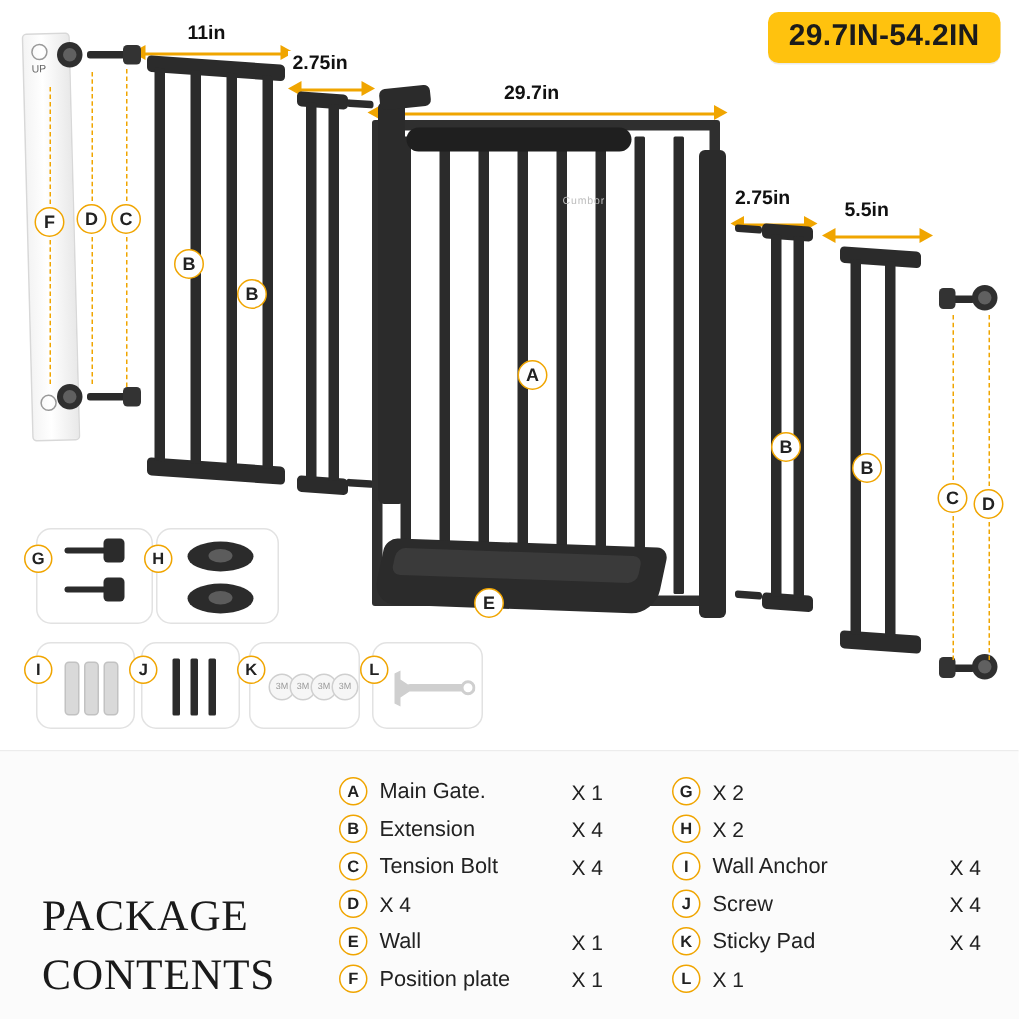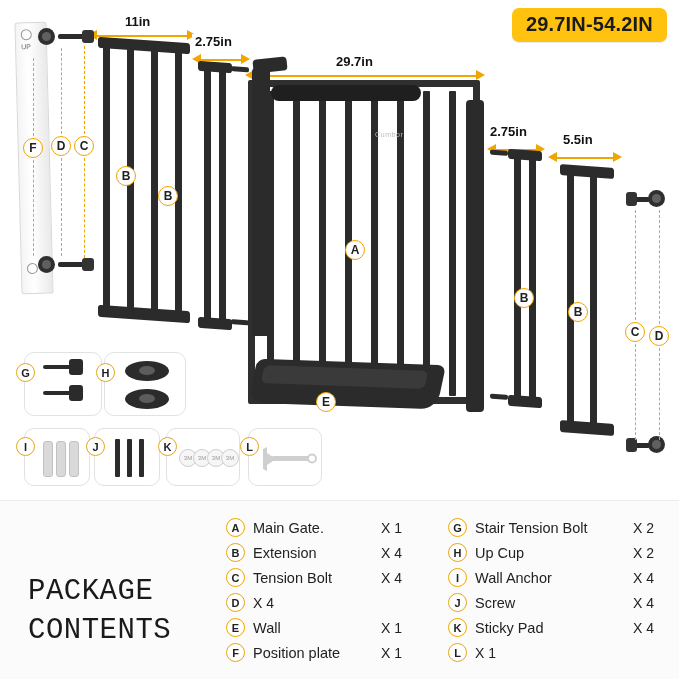--- a/index.html
+++ b/index.html
@@ -338,21 +338,21 @@
     <svg class="abs" style="left:12px;top:14px;" width="56" height="30" viewBox="0 0 56 30">
       <path d="M6 4 L6 10 L12 14 L12 18 L6 22 L6 28 L2 26 L2 6 Z" fill="#cfcfcf"></path>
       <rect x="10" y="13" width="44" height="5" rx="2.5" fill="#cfcfcf"></rect>
       <circle cx="51" cy="15.5" r="4" fill="#ffffff" stroke="#cfcfcf" stroke-width="2"></circle>
     </svg>
   </div>
 
   <div class="abs divider" style="left:0;top:500px;width:679px;"></div>
   <div class="abs botband" style="left:0;top:501px;width:679px;height:178px;"></div>
 
-  <div class="abs legend-title" style="left:28px;top:572px;width:200px;font-family:Liberation Mono, monospace;">
+  <div class="abs legend-title" style="left:28px;top:592px;width:200px;">
     <div>PACKAGE</div>
     <div>CONTENTS</div>
   </div>
 
   <div class="abs" style="left:226px;top:518px;width:220px;">
     <div class="leg-row">
       <div class="leg-badge">A</div>
       <div class="leg-name" style="width:128px;">Main Gate.</div>
       <div class="leg-qty">X 1</div>
     </div>
@@ -378,26 +378,24 @@
     <div class="leg-row">
       <div class="leg-badge">F</div>
       <div class="leg-name" style="width:128px;">Position plate</div>
       <div class="leg-qty">X 1</div>
     </div>
   </div>
 
   <div class="abs" style="left:448px;top:518px;width:230px;">
     <div class="leg-row">
       <div class="leg-badge">G</div>
-      <div class="leg-name" style="width:158px;">Stair Tension Bolt</div>
       <div class="leg-qty">X 2</div>
     </div>
     <div class="leg-row">
       <div class="leg-badge">H</div>
-      <div class="leg-name" style="width:158px;">Up Cup</div>
       <div class="leg-qty">X 2</div>
     </div>
     <div class="leg-row">
       <div class="leg-badge">I</div>
       <div class="leg-name" style="width:158px;">Wall Anchor</div>
       <div class="leg-qty">X 4</div>
     </div>
     <div class="leg-row">
       <div class="leg-badge">J</div>
       <div class="leg-name" style="width:158px;">Screw</div>

